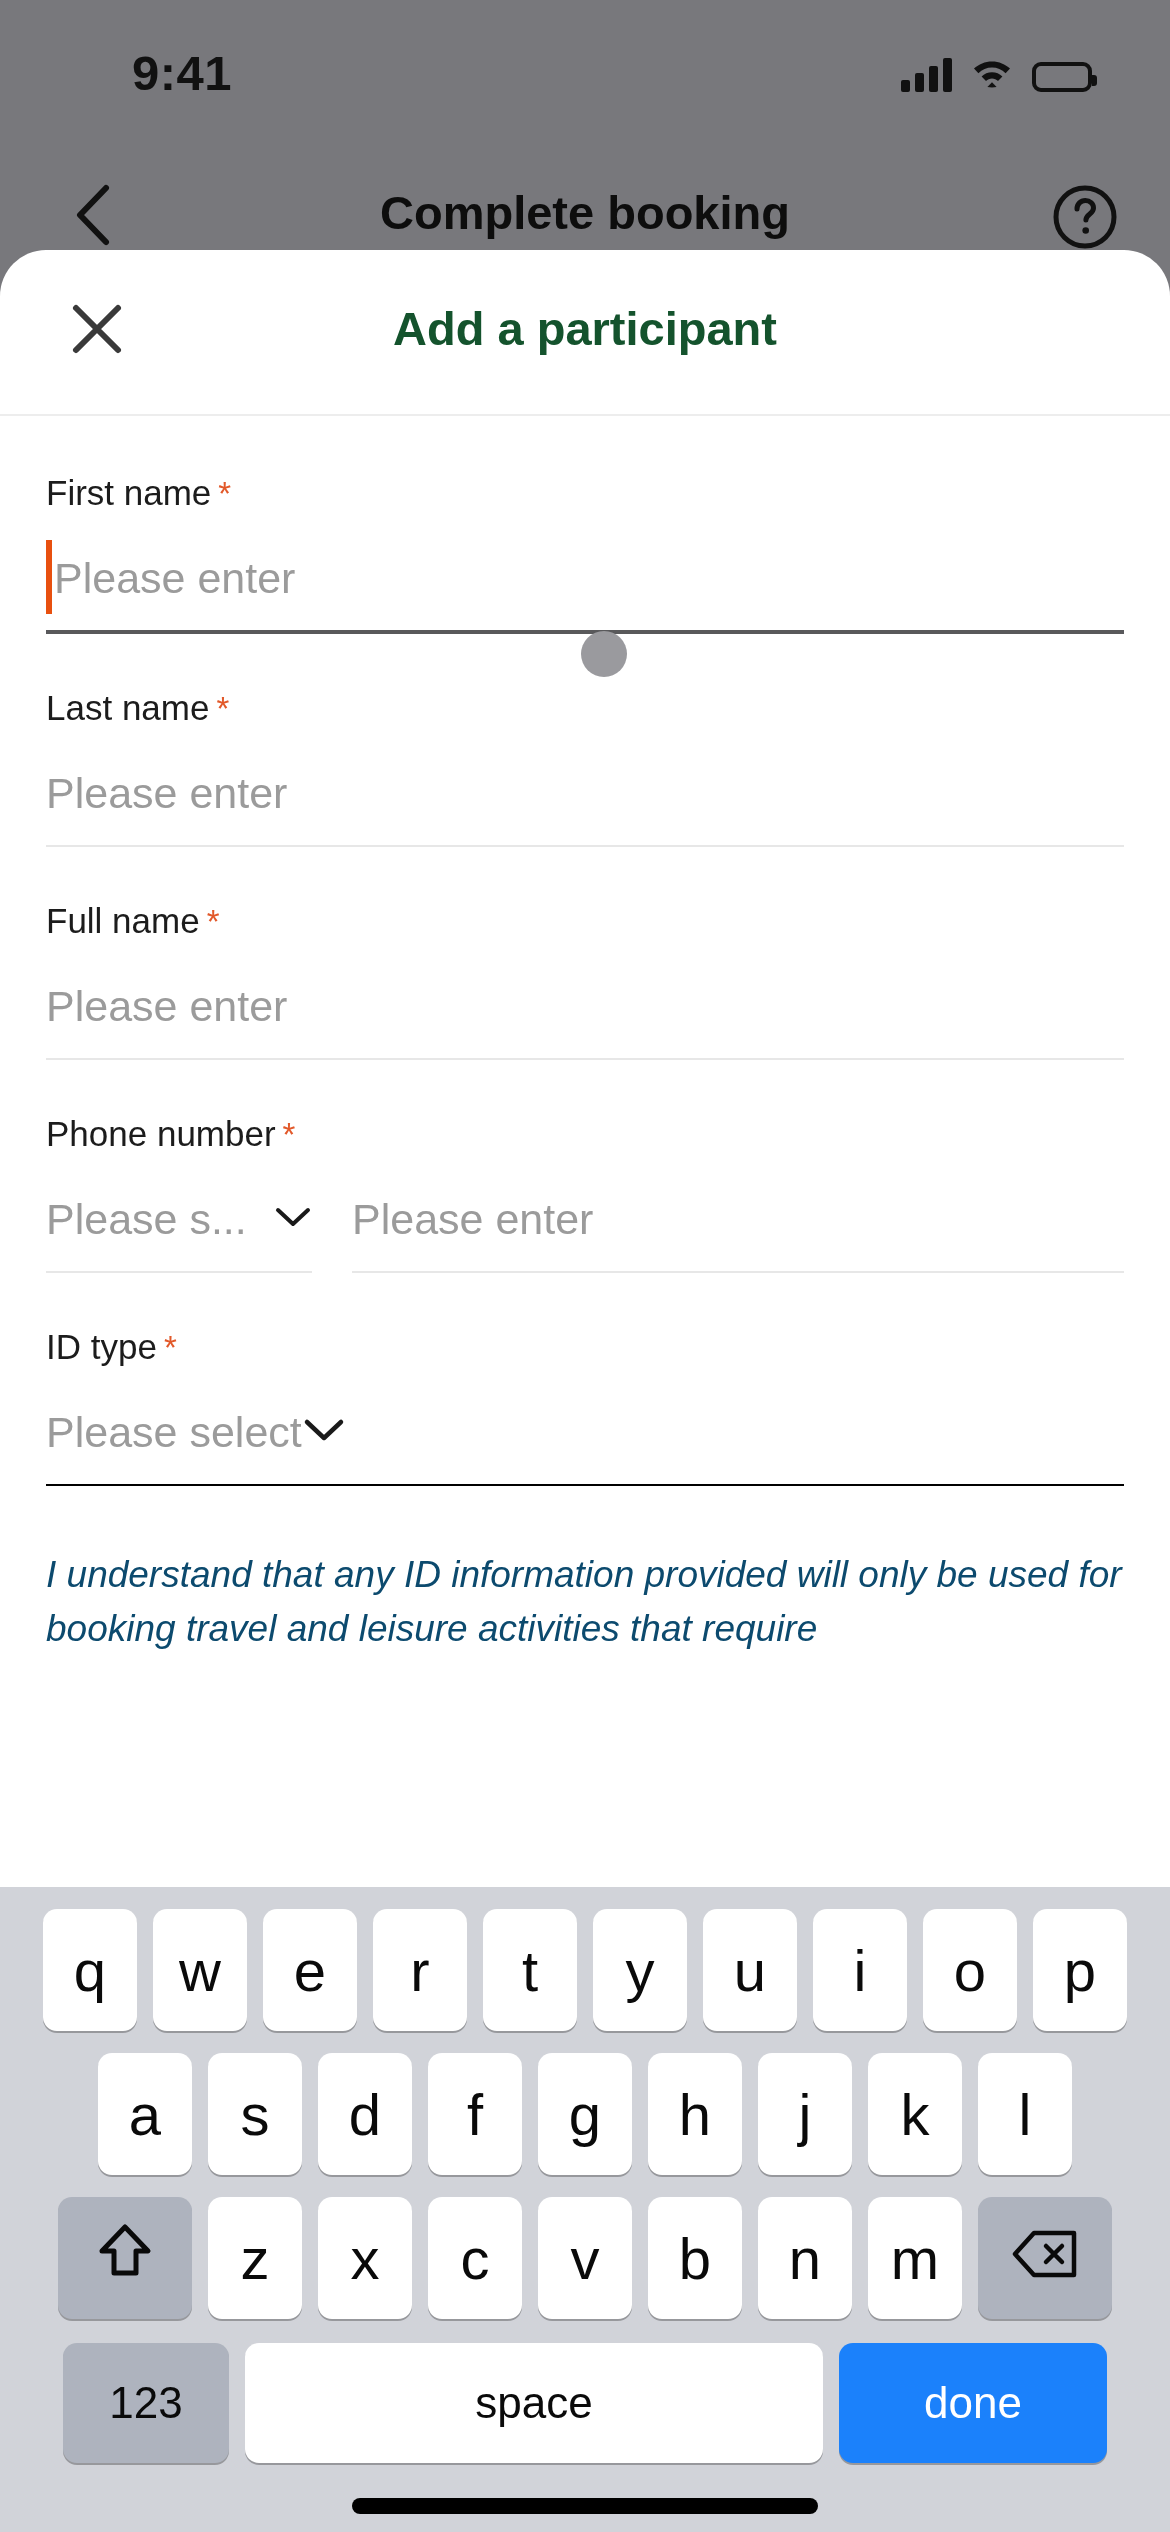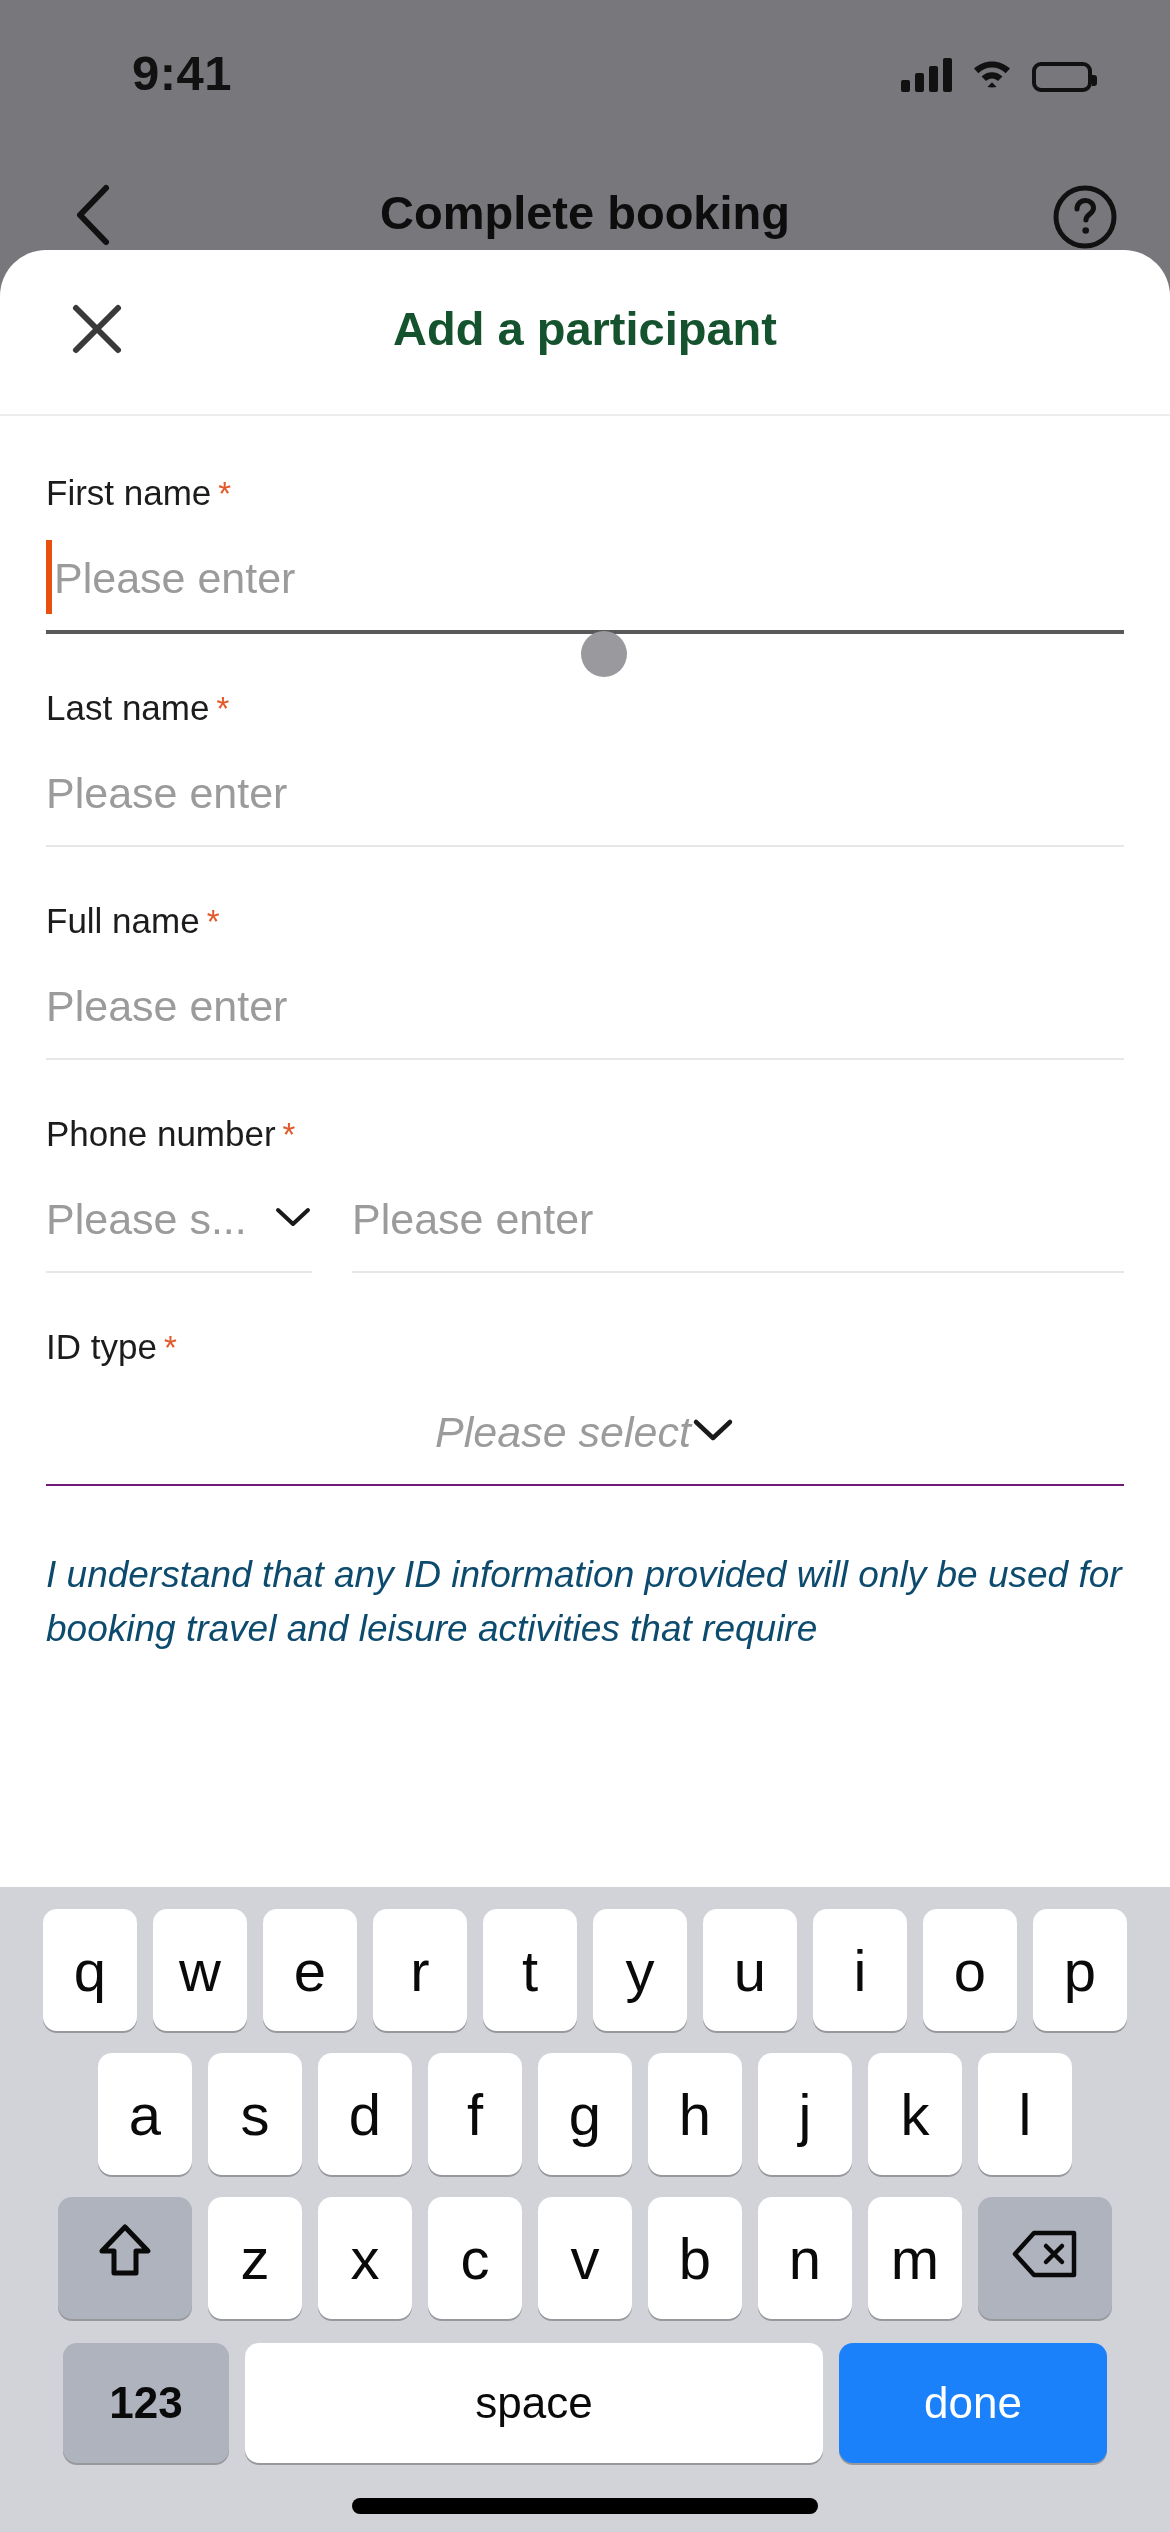--- a/index.html
+++ b/index.html
@@ -219,25 +219,24 @@
     height: 104px;
     display: flex;
     align-items: center;
     border-bottom: 2px solid #e7e7e7;
   }
 
   
   .select-control {
     display: flex;
     align-items: center;
-    justify-content: center;
+    justify-content: flex-start;
     height: 104px;
     margin-top: 16px;
-    border-bottom: 2px solid #701a75;
-    font-style: italic;
+    border-bottom: 2px solid #000000;
   }
   .chev { width: 44px; height: 28px; flex: none; }
   .chev.small { width: 38px; height: 24px; }
 
   .disclaimer {
     margin-top: 62px;
     font-size: 37px;
     line-height: 1.45;
     color: #0c4a6e;
     font-style: italic;
@@ -277,21 +276,20 @@
   }
   .key.wide-fn {
     width: 134px;
     background: #aeb3be;
   }
   .key.numkey {
     width: 166px;
     height: 120px;
     background: #aeb3be;
     font-size: 44px;
-    font-weight: bold;
   }
   .key.space {
     width: 578px;
     height: 120px;
     font-size: 44px;
     position: relative;
   }
   .key.done {
     width: 268px;
     height: 120px;

